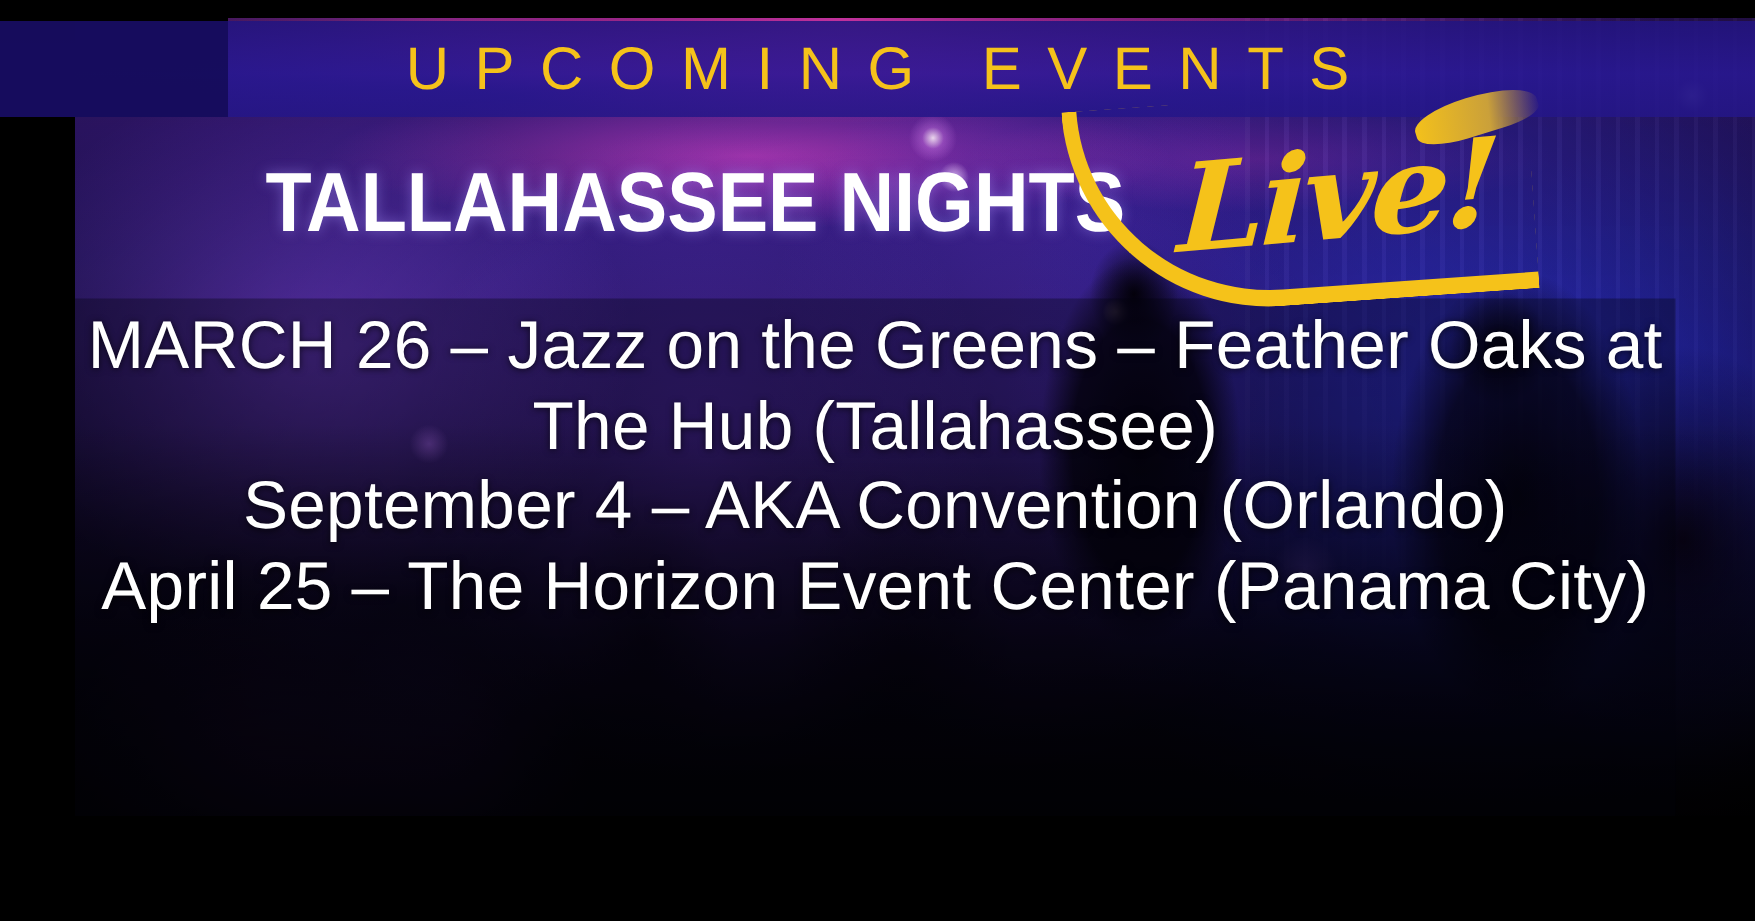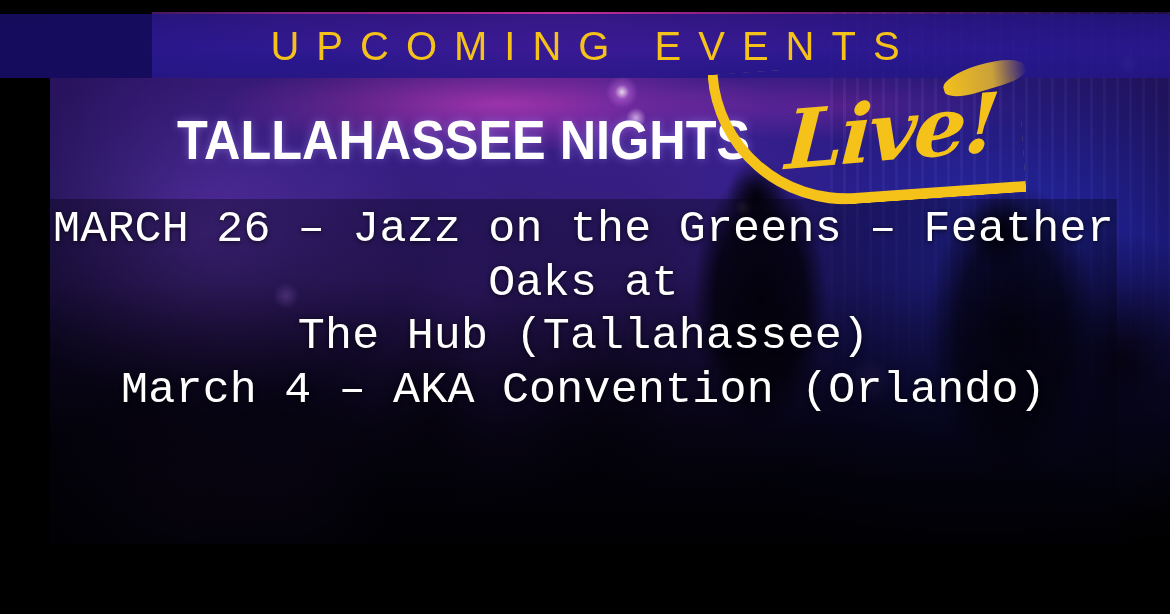--- a/index.html
+++ b/index.html
@@ -138,21 +138,21 @@
     text-indent:17px;
     line-height:56px;
     font-family:"Liberation Sans", sans-serif;
     white-space:nowrap;
   }
 
   .logo-wrap{
     position:absolute;left:0;top:92px;width:1170px;height:96px;
     display:flex;align-items:center;justify-content:center;
   }
-  .logo-inner{position:relative;display:flex;align-items:center;}
+  .logo-inner{position:relative;display:flex;align-items:flex-start;}
 
   .logo-main{
     color:#ffffff;
     font-size:56px;
     font-weight:700;
     letter-spacing:0px;
     line-height:60px;
     transform:scaleX(.90);
     transform-origin:left center;
     white-space:nowrap;
@@ -195,21 +195,21 @@
   }
 
   .events{
     position:absolute;left:50px;top:203px;width:1067px;
     text-align:center;
     color:#ffffff;
     font-size:45px;
     line-height:53.5px;
     font-weight:400;
     letter-spacing:.2px;
-    font-family:Liberation Mono, monospace;
+    font-family:Liberation Sans, sans-serif;
     text-shadow:0 1px 5px rgba(0,0,0,.70);
   }
   .events .ev{display:block;white-space:pre-wrap;}
   .events .ev.ev-first{margin-bottom:0;}
 </style>
 </head>
 <body>
 
 <div id="poster">
 
@@ -239,16 +239,17 @@
     </div>
   </div>
   <div class="script-swoosh"></div>
   <div class="script-tail"></div>
 
   <div class="list-panel"></div>
 
   <div class="events">
     <span class="ev ev-first">MARCH 26 – Jazz on the Greens – Feather Oaks at
 The Hub (Tallahassee)</span>
-    <span class="ev">March 4 – AKA Convention (Orlando)</span>
+    <span class="ev">September 4 – AKA Convention (Orlando)</span>
+    <span class="ev">April 25 – The Horizon Event Center (Panama City)</span>
   </div>
 
 </div>
 
 </body></html>

